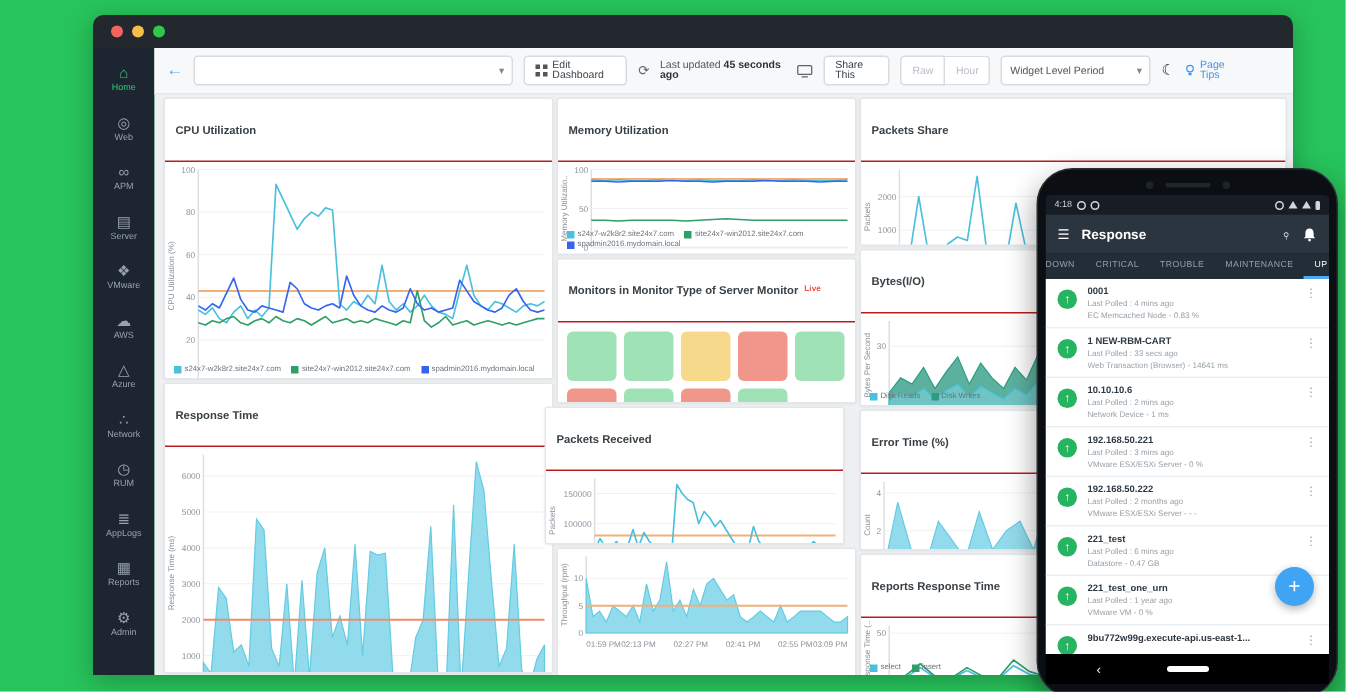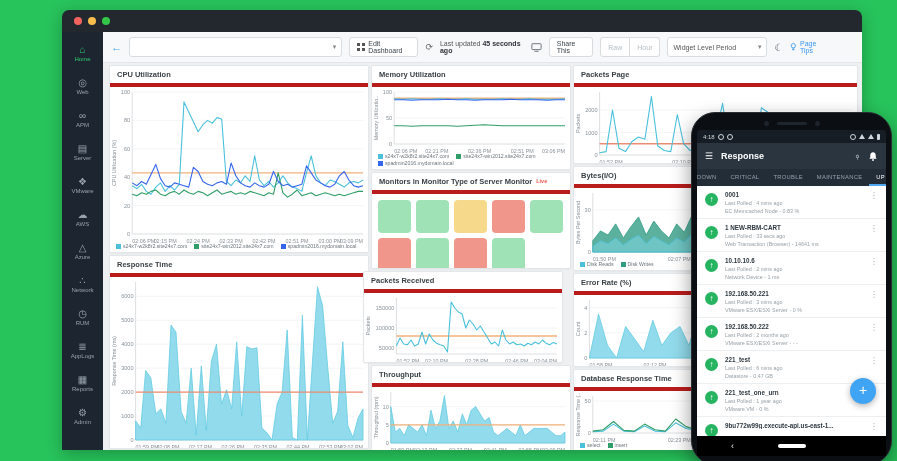--- a/index.html
+++ b/index.html
@@ -38,22 +38,22 @@
   .seg{display:flex}
   .seg .btn{color:#b6bec5}
   .seg .btn:first-child{border-radius:3px 0 0 3px}
   .seg .btn:last-child{border-radius:0 3px 3px 0;border-left:none}
   .moon{font-size:10px;color:#1f2933}
   .tips{color:#3b97f0;display:flex;align-items:center;gap:3px}
   
   .board{position:absolute;left:0;right:0;top:30px;bottom:0}
   .card{position:absolute;background:#fff;border:1px solid #e4e7e9;border-radius:2px;overflow:hidden;
         display:flex;flex-direction:column;box-shadow:0 1px 2px rgba(0,0,0,.04)}
-  .card-title{height:17px;line-height:17px;flex:none;padding:0 7px;font-size:7.5px;font-weight:600;
-              color:#3a4146;border-bottom:4px solid #b91c1c;display:flex;align-items:center;gap:4px}
+  .card-title{height:17px;line-height:17px;flex:none;padding:12px 7px;font-size:7.5px;font-weight:600;
+              color:#3a4146;border-bottom:1px solid #b91c1c;display:flex;align-items:center;gap:4px}
   .live{color:#e8574a;font-size:5.5px;font-weight:700}
   .plot{flex:1;min-height:0}
   .legend{display:flex;flex-wrap:wrap;gap:1px 7px;padding:1px 6px 3px;font-size:5.2px;color:#6b747b;
           align-items:center;flex:none}
   .legend .item{display:flex;align-items:center;gap:2px;cursor:pointer}
   .sw{width:5px;height:5px;display:inline-block;flex:none}
   .heat-body{padding:6px;display:flex;flex-direction:column;gap:5px}
   .heat-row{display:flex;gap:5px}
   .heat-cell{width:33px;height:33px;border-radius:4px;cursor:pointer}
   
@@ -346,23 +346,20 @@
                 <text x="72.55" y="70" font-size="5.4" fill="#8a9299" text-anchor="middle">02:10 PM</text>
                 <text x="112.69999999999999" y="70" font-size="5.4" fill="#8a9299" text-anchor="middle">02:28 PM</text>
                 <text x="152.85" y="70" font-size="5.4" fill="#8a9299" text-anchor="middle">02:46 PM</text>
                 <text x="193" y="70" font-size="5.4" fill="#8a9299" text-anchor="end">03:04 PM</text>
                 <line x1="32.4" y1="43" x2="193" y2="43" stroke="#f2b078" stroke-width="1.3"></line>
                 <polyline points="32.4,53.0 36.0,45.0 39.7,51.0 43.3,51.8 47.0,47.0 50.6,53.0 54.3,51.0 58.0,39.0 61.6,51.0 65.3,41.0 68.9,47.0 72.5,50.2 76.2,51.8 79.8,53.0 83.5,59.0 87.2,9.0 90.8,15.0 94.4,19.0 98.1,21.0 101.8,35.0 105.4,27.0 109.0,31.0 112.7,37.0 116.3,33.0 120.0,39.0 123.7,45.0 127.3,51.0 130.9,49.0 134.6,53.0 138.3,37.0 141.9,47.0 145.5,51.0 149.2,49.0 152.8,51.8 156.5,51.0 160.2,53.0 163.8,50.2 167.4,51.8 171.1,49.0 174.8,51.0 178.4,47.0 182.0,50.2 185.7,51.8 189.4,49.4 193.0,51.0" fill="none" stroke="#4ac0dc" stroke-width="1.1" stroke-linejoin="round"></polyline>
                 <text x="6" y="33" font-size="5.4" fill="#8a9299" text-anchor="middle" transform="rotate(-90 6 33)">Packets</text>
               </svg></div>
         </div>
         <div class="card" style="left:268px;top:303px;width:198px;height:85px">
-          <div class="card-title">
-              <span>Throughput</span>
-            </div>
           <div class="plot"><svg width="198" height="67">
                 <line x1="18.8" y1="56" x2="193" y2="56" stroke="#dcdfe2" stroke-width="1"></line>
                 <line x1="18.8" y1="5" x2="18.8" y2="56" stroke="#dcdfe2" stroke-width="1"></line>
                 <line x1="18.8" y1="56" x2="193" y2="56" stroke="#efefef" stroke-width="0.6"></line>
                 <text x="16.8" y="58" font-size="5.6" fill="#8a9299" text-anchor="end">0</text>
                 <line x1="18.8" y1="37.785714285714285" x2="193" y2="37.785714285714285" stroke="#efefef" stroke-width="0.6"></line>
                 <text x="16.8" y="39.785714285714285" font-size="5.6" fill="#8a9299" text-anchor="end">5</text>
                 <line x1="18.8" y1="19.57142857142857" x2="193" y2="19.57142857142857" stroke="#efefef" stroke-width="0.6"></line>
                 <text x="16.8" y="21.57142857142857" font-size="5.6" fill="#8a9299" text-anchor="end">10</text>
                 <text x="18.8" y="65" font-size="5.4" fill="#8a9299" text-anchor="start">01:59 PM</text>
@@ -372,21 +369,21 @@
                 <text x="158.16" y="65" font-size="5.4" fill="#8a9299" text-anchor="middle">02:55 PM</text>
                 <text x="193" y="65" font-size="5.4" fill="#8a9299" text-anchor="end">03:09 PM</text>
                 <path d="M18.8,56 L18.8,19.6 L23.3,45.1 L27.7,41.4 L32.2,48.7 L36.7,37.8 L41.1,41.4 L45.6,45.1 L50.1,37.8 L54.5,48.7 L59.0,23.2 L63.5,41.4 L67.9,34.1 L72.4,8.6 L76.9,41.4 L81.3,34.1 L85.8,45.1 L90.3,26.9 L94.7,37.8 L99.2,23.2 L103.7,19.6 L108.1,26.9 L112.6,34.1 L117.1,30.5 L121.5,45.1 L126.0,48.7 L130.5,45.1 L134.9,41.4 L139.4,45.1 L143.9,48.7 L148.3,37.8 L152.8,48.7 L157.3,45.1 L161.7,41.4 L166.2,41.4 L170.7,41.4 L175.1,41.4 L179.6,45.1 L184.1,48.7 L188.5,48.7 L193.0,45.1 L193,56 Z" fill="#86d7ea" fill-opacity="0.9" stroke="#63cbe2" stroke-width="0.8"></path>
                 <line x1="18.8" y1="37.785714285714285" x2="193" y2="37.785714285714285" stroke="#f2b078" stroke-width="1.3"></line>
                 <text x="6" y="30.5" font-size="5.4" fill="#8a9299" text-anchor="middle" transform="rotate(-90 6 30.5)">Throughput (rpm)</text>
               </svg></div>
         </div>
 
         <div class="card" style="left:470px;top:3px;width:283px;height:97px">
           <div class="card-title">
-              <span>Packets Page</span>
+              <span>Packets Share</span>
             </div>
           <div class="plot"><svg width="283" height="79">
                 <line x1="25.6" y1="68" x2="278" y2="68" stroke="#dcdfe2" stroke-width="1"></line>
                 <line x1="25.6" y1="5" x2="25.6" y2="68" stroke="#dcdfe2" stroke-width="1"></line>
                 <line x1="25.6" y1="68" x2="278" y2="68" stroke="#efefef" stroke-width="0.6"></line>
                 <text x="23.6" y="70" font-size="5.6" fill="#8a9299" text-anchor="end">0</text>
                 <line x1="25.6" y1="45.5" x2="278" y2="45.5" stroke="#efefef" stroke-width="0.6"></line>
                 <text x="23.6" y="47.5" font-size="5.6" fill="#8a9299" text-anchor="end">1000</text>
                 <line x1="25.6" y1="23" x2="278" y2="23" stroke="#efefef" stroke-width="0.6"></line>
                 <text x="23.6" y="25" font-size="5.6" fill="#8a9299" text-anchor="end">2000</text>
@@ -418,21 +415,21 @@
                 <path d="M18.8,64 L18.8,58.4 L26.4,52.8 L34.0,55.6 L41.7,50.0 L49.3,57.0 L56.9,51.4 L64.5,47.1 L72.2,55.6 L79.8,48.5 L87.4,52.8 L95.0,57.0 L102.7,50.0 L110.3,54.2 L117.9,45.7 L125.5,51.4 L133.2,55.6 L140.8,48.5 L148.4,52.8 L156.0,38.7 L163.6,57.0 L171.3,54.2 L178.9,50.0 L186.5,55.6 L194.1,47.1 L201.8,52.8 L209.4,57.0 L217.0,48.5 L224.6,45.7 L232.3,55.6 L239.9,54.2 L247.5,51.4 L255.1,55.6 L262.8,52.8 L270.4,54.2 L278.0,52.8 L278,64 Z" fill="#7fd6e2" fill-opacity="0.55" stroke="#4ac0dc" stroke-width="0.8"></path>
                 <text x="6" y="34.5" font-size="5.4" fill="#8a9299" text-anchor="middle" transform="rotate(-90 6 34.5)">Bytes Per Second</text>
               </svg></div>
           <div class="legend">
               <span class="item"><span class="sw" style="background:#4ac0dc"></span>Disk Reads</span>
               <span class="item"><span class="sw" style="background:#2f9c82"></span>Disk Writes</span>
             </div>
         </div>
         <div class="card" style="left:470px;top:211px;width:283px;height:92px">
           <div class="card-title">
-              <span>Error Rate (%)</span>
+              <span>Error Time (%)</span>
             </div>
           <div class="plot"><svg width="283" height="74">
                 <line x1="15.4" y1="63" x2="278" y2="63" stroke="#dcdfe2" stroke-width="1"></line>
                 <line x1="15.4" y1="5" x2="15.4" y2="63" stroke="#dcdfe2" stroke-width="1"></line>
                 <line x1="15.4" y1="63" x2="278" y2="63" stroke="#efefef" stroke-width="0.6"></line>
                 <text x="13.4" y="65" font-size="5.6" fill="#8a9299" text-anchor="end">0</text>
                 <line x1="15.4" y1="37.78260869565217" x2="278" y2="37.78260869565217" stroke="#efefef" stroke-width="0.6"></line>
                 <text x="13.4" y="39.78260869565217" font-size="5.6" fill="#8a9299" text-anchor="end">2</text>
                 <line x1="15.4" y1="12.565217391304344" x2="278" y2="12.565217391304344" stroke="#efefef" stroke-width="0.6"></line>
                 <text x="13.4" y="14.565217391304344" font-size="5.6" fill="#8a9299" text-anchor="end">4</text>
@@ -440,21 +437,21 @@
                 <text x="81.05000000000001" y="72" font-size="5.4" fill="#8a9299" text-anchor="middle">02:12 PM</text>
                 <text x="146.70000000000002" y="72" font-size="5.4" fill="#8a9299" text-anchor="middle">02:26 PM</text>
                 <text x="212.35000000000002" y="72" font-size="5.4" fill="#8a9299" text-anchor="middle">02:40 PM</text>
                 <text x="278" y="72" font-size="5.4" fill="#8a9299" text-anchor="end">02:54 PM</text>
                 <path d="M15.4,63 L15.4,63.0 L24.5,18.9 L33.5,50.4 L42.6,63.0 L51.6,31.5 L60.7,44.1 L69.7,56.7 L78.8,25.2 L87.8,50.4 L96.9,37.8 L106.0,31.5 L115.0,50.4 L124.1,18.9 L133.1,37.8 L142.2,10.0 L151.2,50.4 L160.3,31.5 L169.3,44.1 L178.4,15.1 L187.4,56.7 L196.5,44.1 L205.6,31.5 L214.6,52.9 L223.7,37.8 L232.7,50.4 L241.8,59.2 L250.8,40.3 L259.9,56.7 L268.9,47.9 L278.0,52.9 L278,63 Z" fill="#86d7ea" fill-opacity="0.9" stroke="#63cbe2" stroke-width="0.8"></path>
                 <text x="6" y="34" font-size="5.4" fill="#8a9299" text-anchor="middle" transform="rotate(-90 6 34)">Count</text>
               </svg></div>
         </div>
         <div class="card" style="left:470px;top:307px;width:283px;height:81px">
           <div class="card-title">
-              <span>Database Response Time</span>
+              <span>Reports Response Time</span>
             </div>
           <div class="plot"><svg width="283" height="53">
                 <line x1="18.8" y1="42" x2="278" y2="42" stroke="#dcdfe2" stroke-width="1"></line>
                 <line x1="18.8" y1="5" x2="18.8" y2="42" stroke="#dcdfe2" stroke-width="1"></line>
                 <line x1="18.8" y1="42" x2="278" y2="42" stroke="#efefef" stroke-width="0.6"></line>
                 <text x="16.8" y="44" font-size="5.6" fill="#8a9299" text-anchor="end">0</text>
                 <line x1="18.8" y1="10.103448275862071" x2="278" y2="10.103448275862071" stroke="#efefef" stroke-width="0.6"></line>
                 <text x="16.8" y="12.103448275862071" font-size="5.6" fill="#8a9299" text-anchor="end">50</text>
                 <text x="18.8" y="51" font-size="5.4" fill="#8a9299" text-anchor="start">02:11 PM</text>
                 <text x="105.19999999999999" y="51" font-size="5.4" fill="#8a9299" text-anchor="middle">02:23 PM</text>

